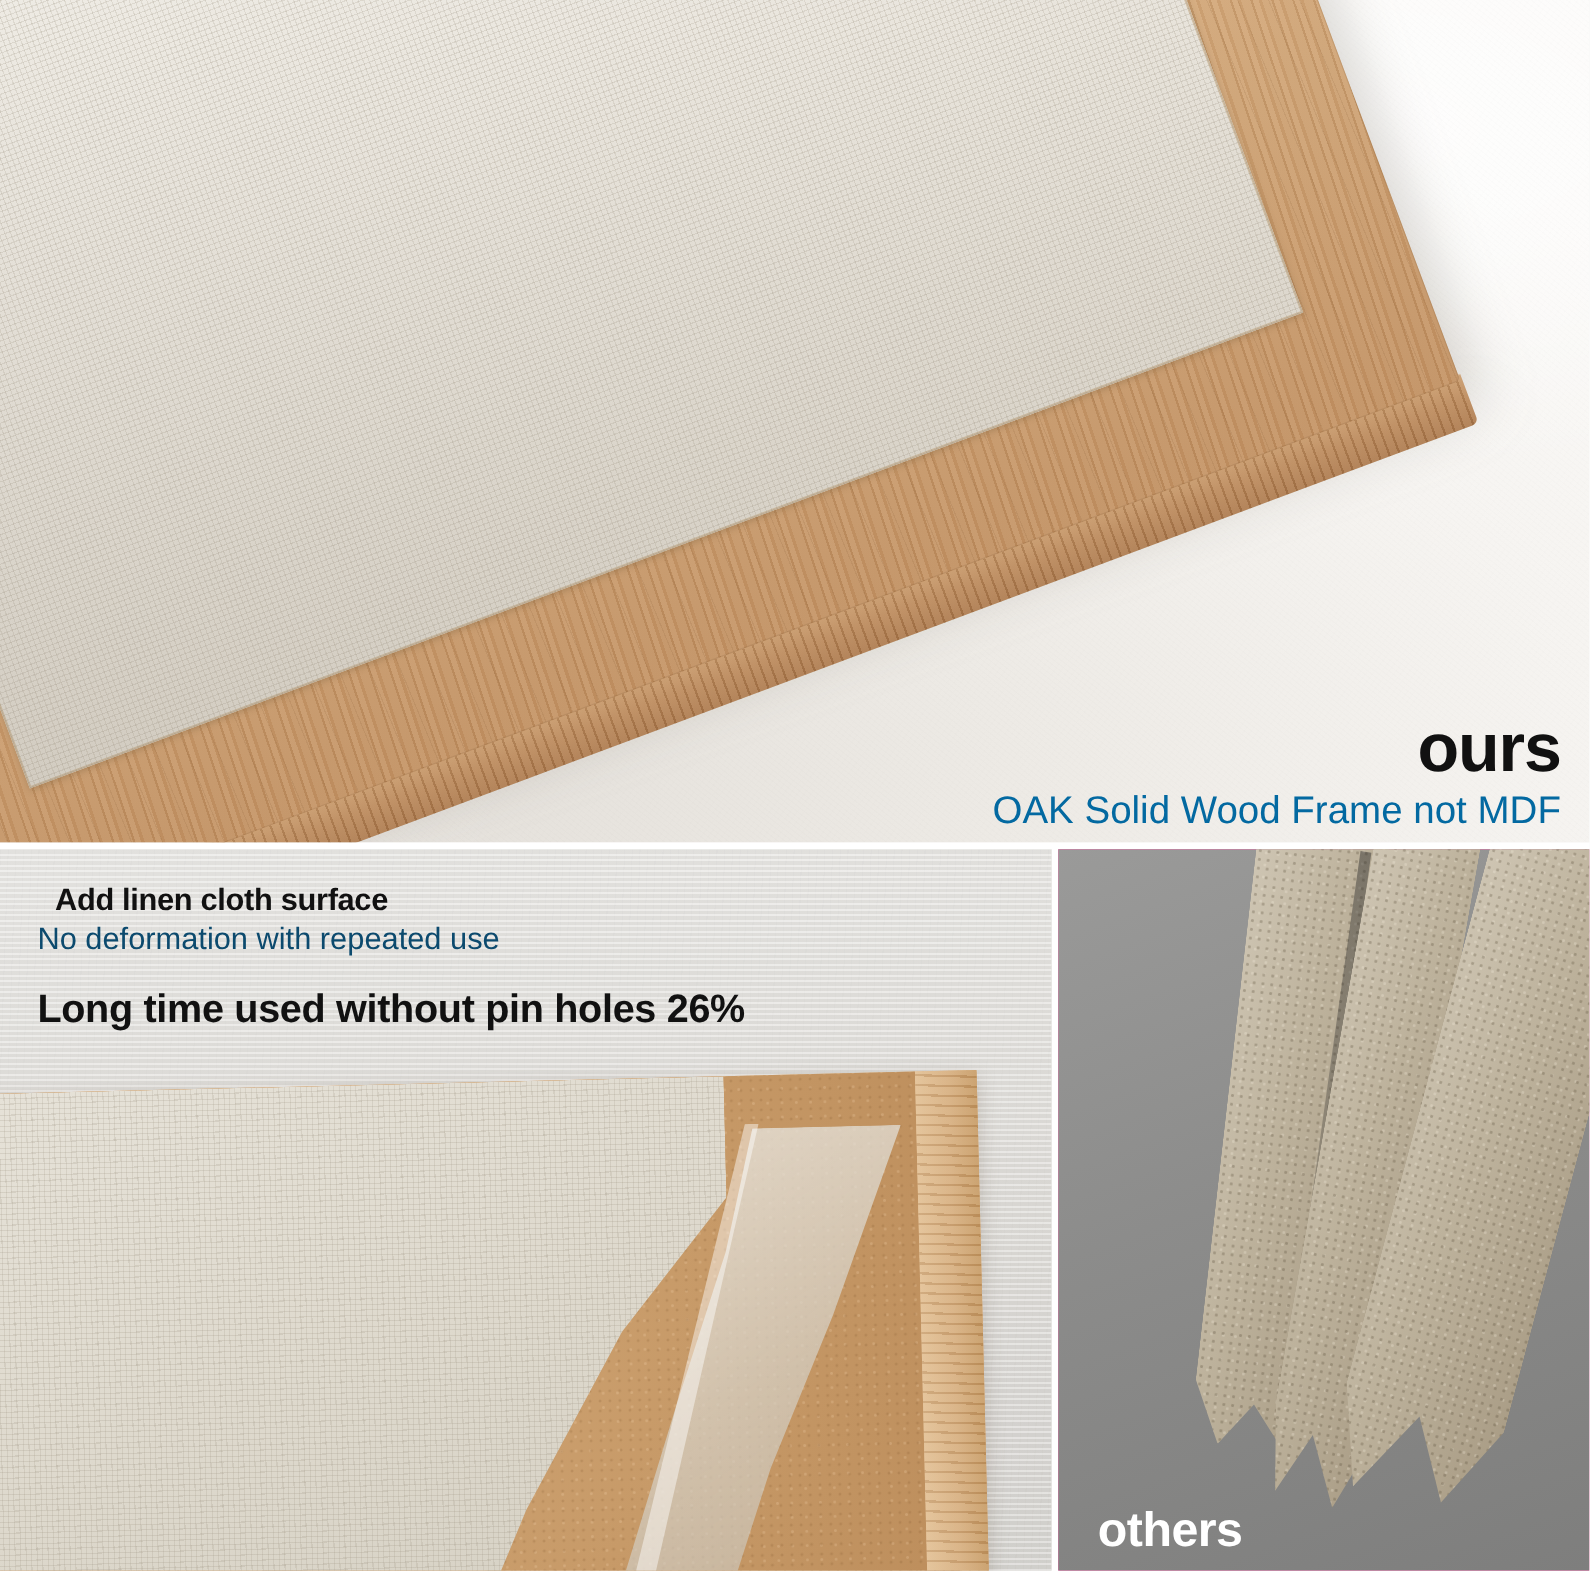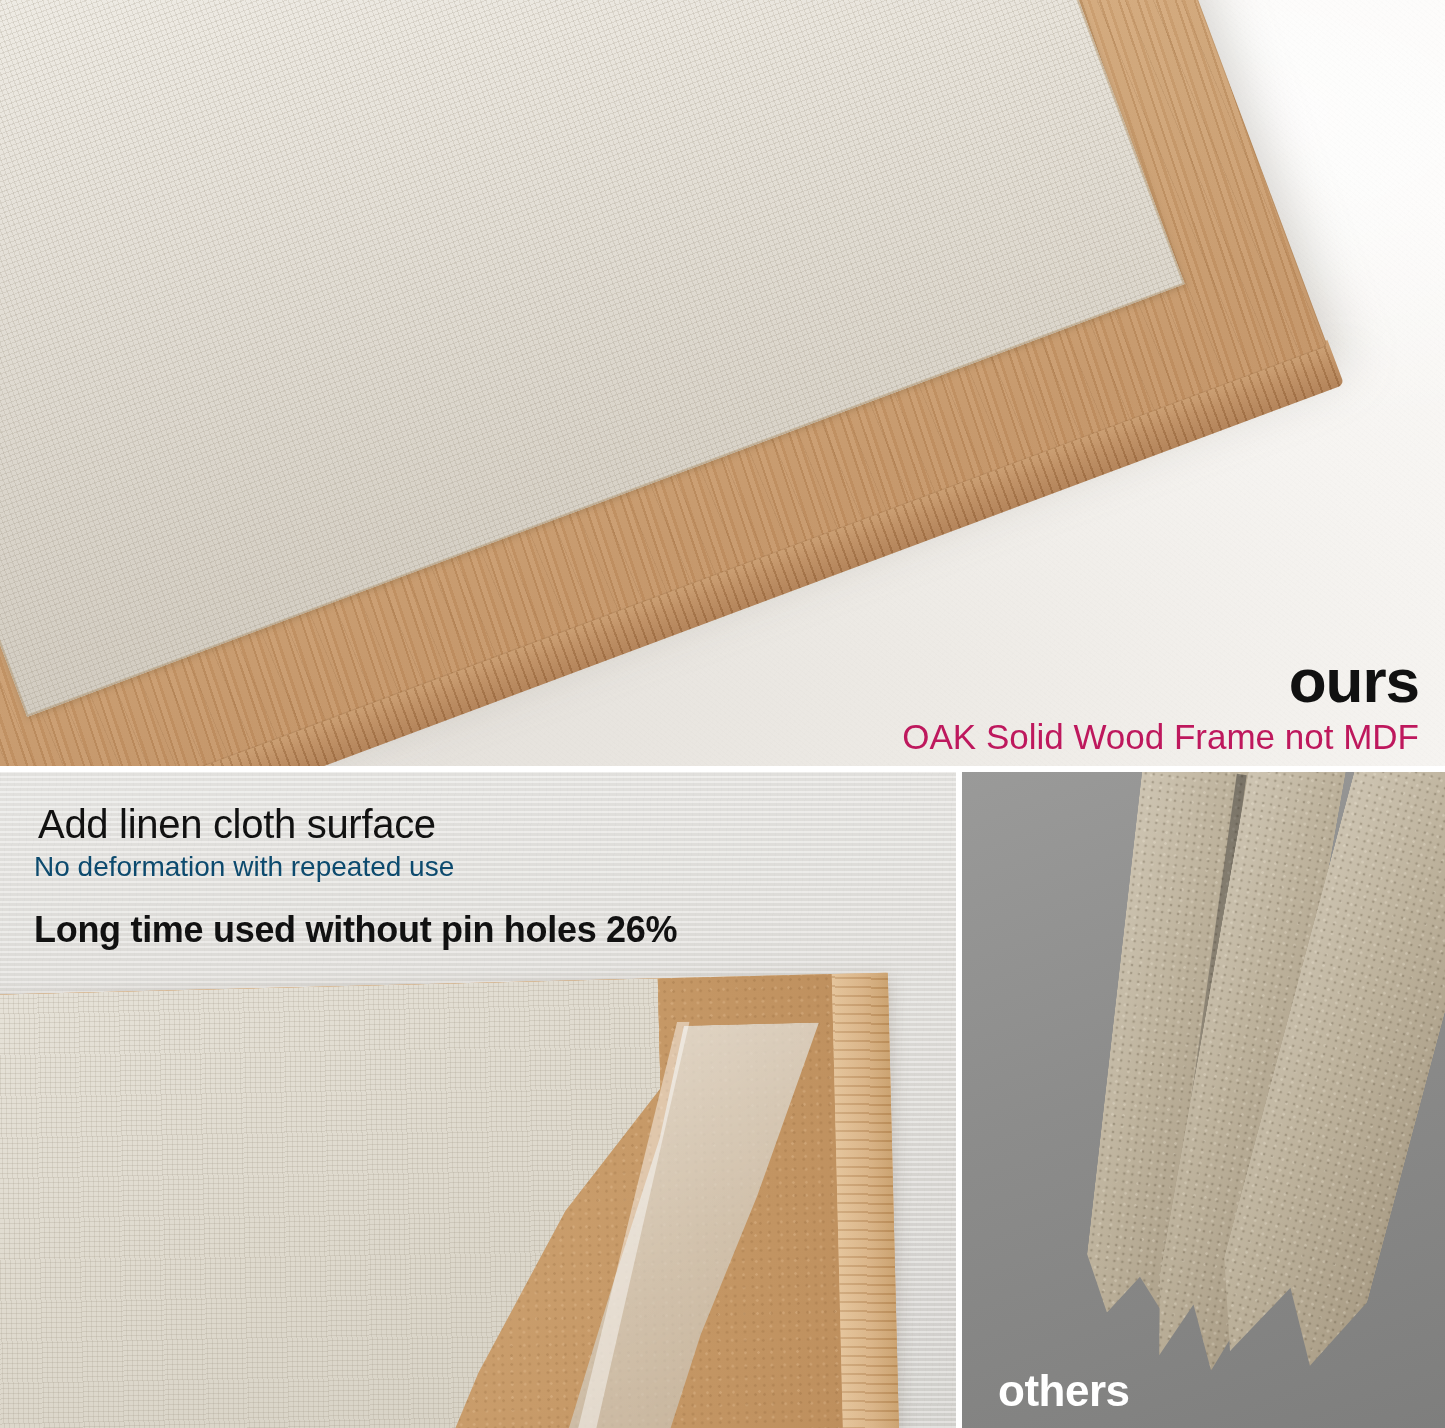--- a/index.html
+++ b/index.html
@@ -174,21 +174,21 @@
     font-weight: 700;
     letter-spacing: -1px;
     line-height: 1.0;
     margin: 0 0 6px 0;
   }
   .caption-top .sub {
     font-size: 35px;
     font-weight: 400;
     line-height: 1.1;
     margin: 0;
-    color: #be185d;
+    color: #0369a1;
   }
 
   
   .divider {
     position: absolute;
     left: 0;
     top: 766px;
     width: 1445px;
     height: 6px;
     background: #ffffff;
@@ -219,23 +219,23 @@
     opacity: .7;
   }
   .bl-text {
     position: absolute;
     left: 34px;
     top: 30px;
     width: 880px;
     color: #111111;
   }
   .bl-text .l1 {
-    font-size: 40px;
-    font-weight: 400;
-    margin: 0 0 4px 4px;
+    font-size: 28px;
+    font-weight: 700;
+    margin: 0 0 4px 16px;
     letter-spacing: -0.3px;
   }
   .bl-text .l2 {
     font-size: 28px;
     font-weight: 400;
     margin: 0 0 26px 0;
     color: #0c4a6e;
   }
   .bl-text .l3 {
     font-size: 36px;

